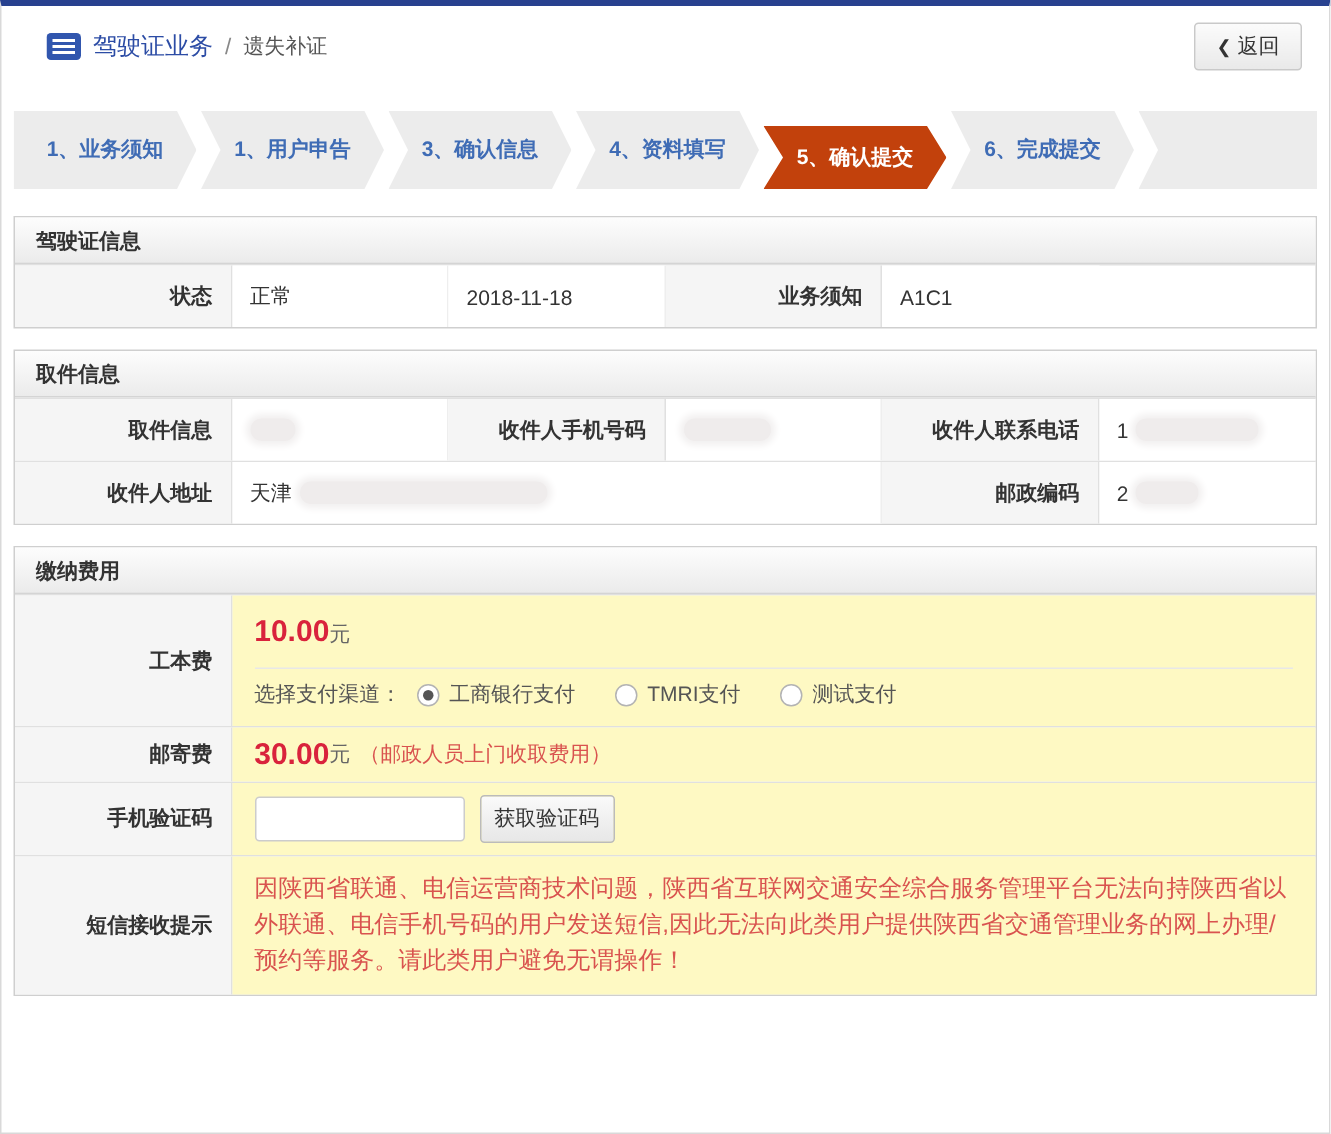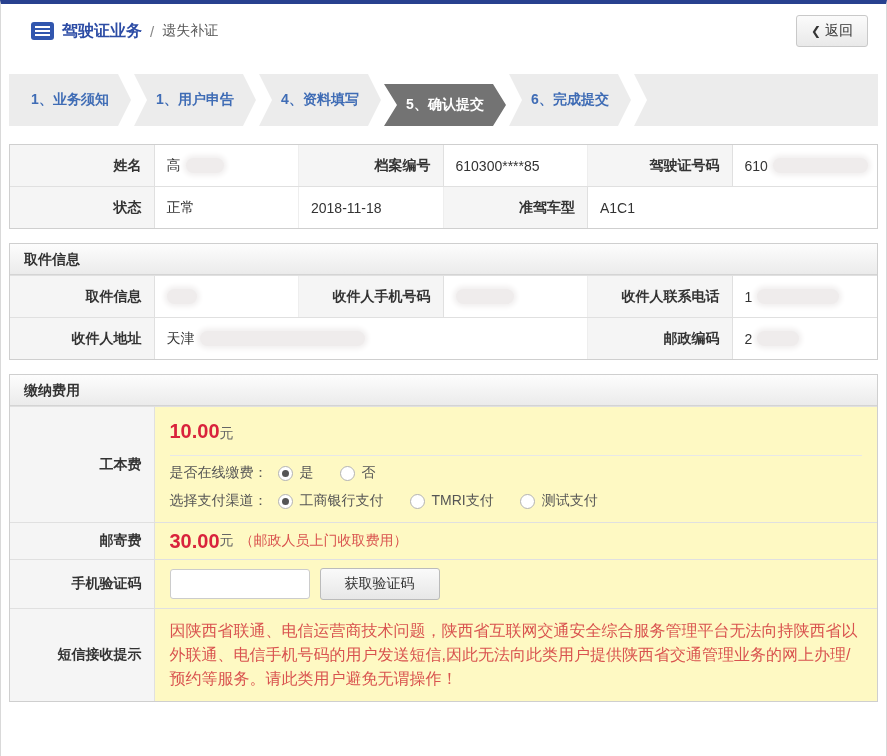--- a/index.html
+++ b/index.html
@@ -17,21 +17,21 @@
     position: relative;
   }
   
   .topbar {
     height: 54px;
     display: flex; align-items: center;
     padding: 0 18px 0 30px;
   }
   .title-wrap { display: flex; align-items: center; gap: 8px; flex: 1; }
   .list-icon { display: inline-flex; }
-  .page-title { color: #2c4ca5; font-size: 16px; font-weight: bold; }
+  .page-title { color: #2c4ca5; font-size: 16px; font-weight: normal; }
   .crumb-sep { color: #888; font-size: 15px; }
   .page-subtitle { color: #555; font-size: 14px; }
   .back-btn {
     border: 1px solid #c9c9c9; border-radius: 3px;
     background: linear-gradient(#fbfbfb, #e9e9e9);
     font-size: 14px; color: #333;
     padding: 6px 14px; cursor: pointer;
     display: inline-flex; align-items: center; gap: 4px;
   }
   .back-btn .chev { font-size: 12px; color: #333; }
@@ -41,21 +41,21 @@
     background: #fff; gap: 3px;
   }
   .step {
     width: 122px; background: #ececec;
     color: #3f6cb5; font-size: 14px; font-weight: bold;
     display: flex; align-items: center; justify-content: center;
     clip-path: polygon(0 0, calc(100% - 13px) 0, 100% 50%, calc(100% - 13px) 100%, 0 100%, 13px 50%);
     cursor: pointer;
   }
   .step.first { clip-path: polygon(0 0, calc(100% - 13px) 0, 100% 50%, calc(100% - 13px) 100%, 0 100%); }
-  .step.active { background: #737373; color: #fff; margin-top: 10px; }
+  .step.active { background: #c2410c; color: #fff; margin-top: 10px; }
   .step-filler {
     flex: 1; background: #ececec;
     clip-path: polygon(0 0, 100% 0, 100% 100%, 0 100%, 13px 50%);
   }
   
   .section { margin: 0 8px 14px 8px; border: 1px solid #cfcfcf; }
   .section-header {
     height: 31px; line-height: 30px;
     background: linear-gradient(#fdfdfd, #ebebeb);
     border-bottom: 1px solid #d4d4d4;
@@ -107,21 +107,21 @@
     width: 7px; height: 7px; border-radius: 50%; background: #555;
   }
   .captcha-line { display: flex; align-items: center; gap: 10px; padding: 8px 0; }
   .captcha-input {
     width: 140px; height: 30px; border: 1px solid #ccc; border-radius: 3px;
     font-size: 14px; padding: 0 8px; font-family: inherit;
   }
   .captcha-btn {
     border: 1px solid #bbb; border-radius: 3px;
     background: linear-gradient(#fafafa, #e7e7e7);
-    font-size: 14px; color: #333; padding: 6px 24px; cursor: pointer;
+    font-size: 14px; color: #333; padding: 6px 9px; cursor: pointer;
     font-family: Liberation Serif, serif;
   }
   .sms-text { color: #d9534f; font-size: 16px; line-height: 24px; padding: 10px 0; }
   .fee-value.vcenter { display: flex; align-items: center; }
   
   .footer-actions {
     display: flex; justify-content: flex-end; gap: 14px;
     padding: 22px 50px 18px 0;
   }
 </style>
@@ -151,51 +151,41 @@
   </div>
 
   <div class="steps">
     <div class="step first">
         <span>1、业务须知</span>
       </div>
     <div class="step">
         <span>1、用户申告</span>
       </div>
     <div class="step">
+        <span>3、确认信息</span>
+      </div>
+    <div class="step">
         <span>4、资料填写</span>
       </div>
     <div class="step active">
         <span>5、确认提交</span>
       </div>
     <div class="step">
         <span>6、完成提交</span>
       </div>
     <div class="step-filler"></div>
   </div>
 
   <div class="section">
-    <div class="grid-row cols-6">
-      <div class="cell label">姓名</div>
-      <div class="cell value">
-          <span>高</span>
-          <span class="redact" style="width:38px"></span>
-        </div>
-      <div class="cell label">档案编号</div>
-      <div class="cell value">610300****85</div>
-      <div class="cell label">驾驶证号码</div>
-      <div class="cell value">
-          <span>610</span>
-          <span class="redact" style="width:95px"></span>
-        </div>
-    </div>
+    <div class="section-header">驾驶证信息</div>
     <div class="grid-row cols-6">
       <div class="cell label">状态</div>
       <div class="cell value">正常</div>
       <div class="cell value">2018-11-18</div>
-      <div class="cell label">准驾车型</div>
+      <div class="cell label">业务须知</div>
       <div class="cell value">A1C1</div>
     </div>
   </div>
 
   <div class="section">
     <div class="section-header">取件信息</div>
     <div class="grid-row cols-6">
       <div class="cell label">取件信息</div>
       <div class="cell value">
           <span></span>
@@ -229,31 +219,20 @@
   <div class="section">
     <div class="section-header">缴纳费用</div>
 
     <div class="fee-grid">
       <div class="fee-label">工本费</div>
       <div class="fee-value">
         <div class="amount-line">
           <span class="amount">10.00</span><span class="amount-unit">元</span>
         </div>
         <div class="divider"></div>
-        <div class="radio-line">
-          <span class="radio-q">是否在线缴费：</span>
-          <span class="radio-item selected">
-            <span class="radio-circle"></span>
-            <span>是</span>
-          </span>
-          <span class="radio-item">
-            <span class="radio-circle"></span>
-            <span>否</span>
-          </span>
-        </div>
         <div class="radio-line last">
           <span class="radio-q">选择支付渠道：</span>
           <span class="radio-item selected">
             <span class="radio-circle"></span>
             <span>工商银行支付</span>
           </span>
           <span class="radio-item">
             <span class="radio-circle"></span>
             <span>TMRI支付</span>
           </span>

